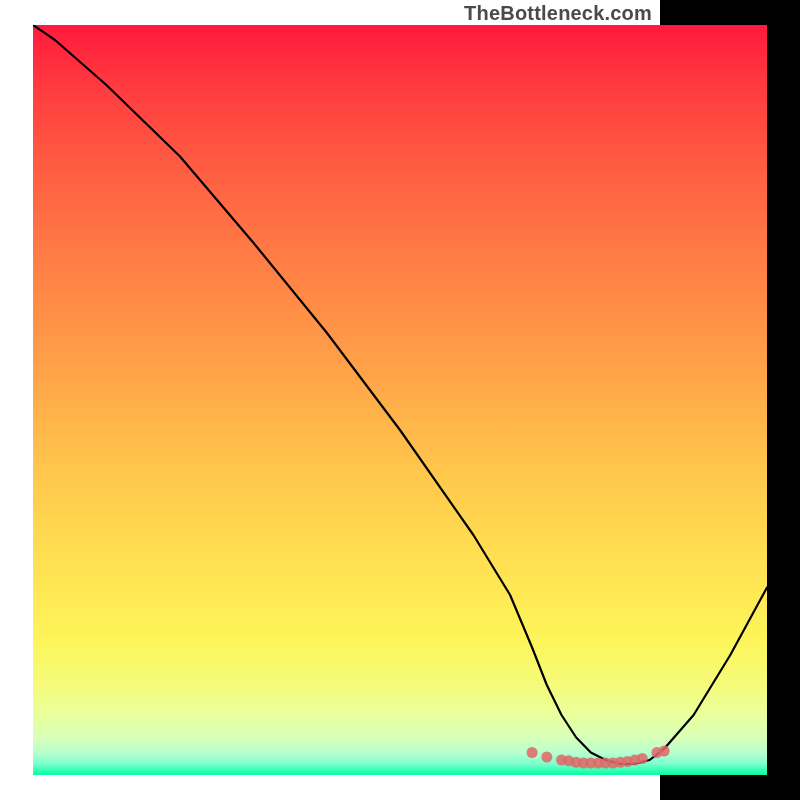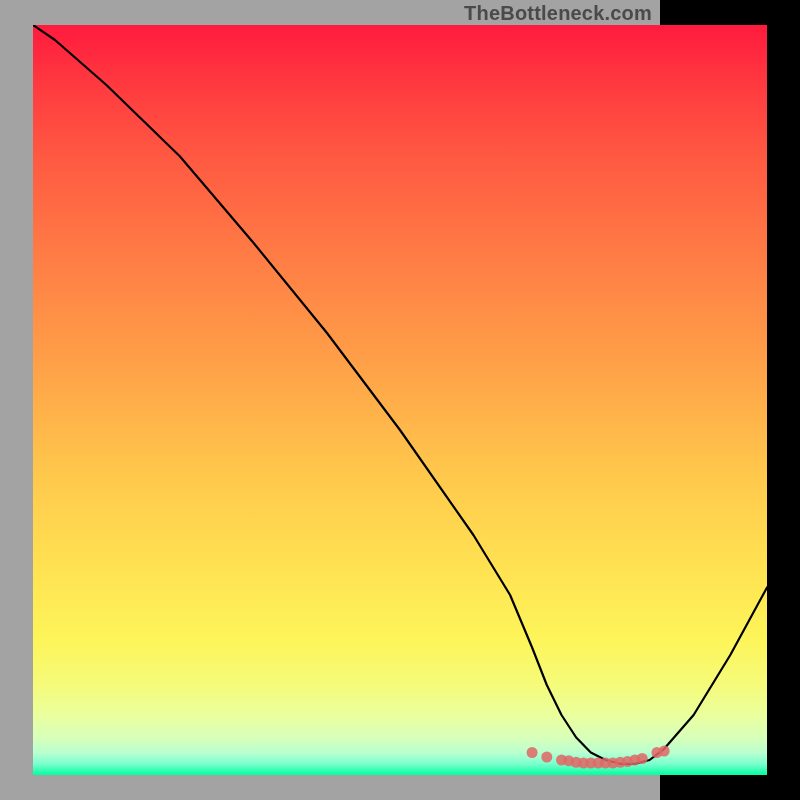--- a/index.html
+++ b/index.html
@@ -8,21 +8,21 @@
     width: 800px;
     height: 800px;
     background: #000;
     overflow: hidden;
     font-family: Arial, Helvetica, sans-serif;
   }
   .frame {
     position: relative;
     width: 660px;
     height: 800px;
-    background: #a3a3a3;
+    background: #ffffff;
   }
   .watermark {
     position: absolute;
     top: 2px;
     right: 8px;
     color: #4a4a4a;
     font-size: 20px;
     font-weight: 600;
     letter-spacing: 0.2px;
     z-index: 10;

